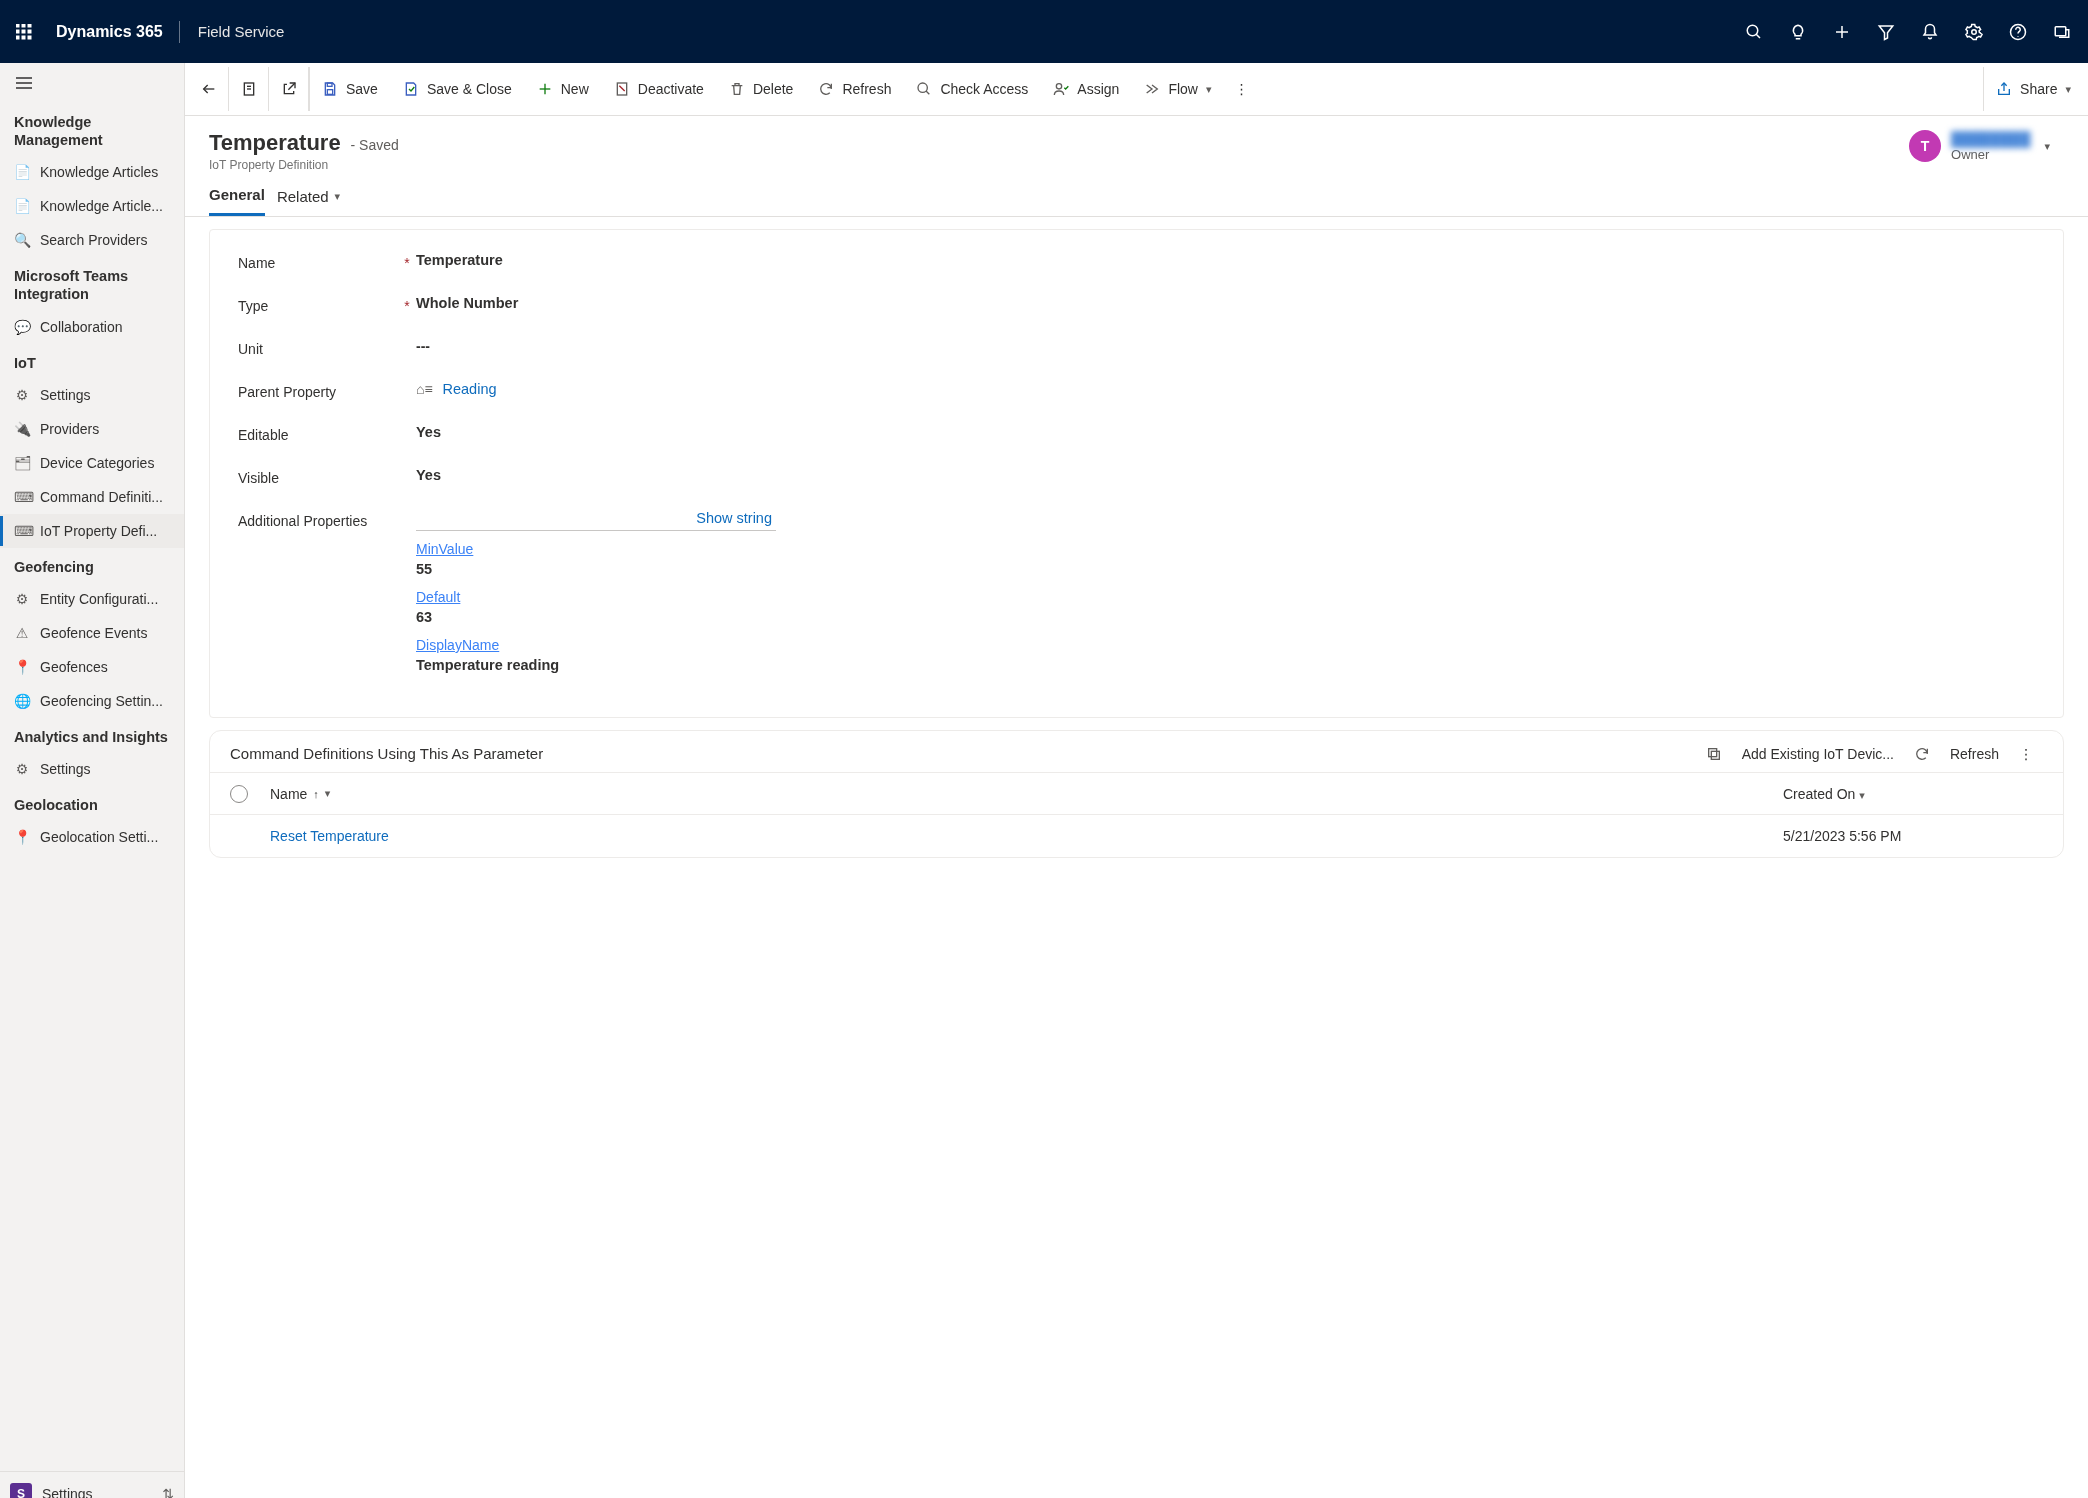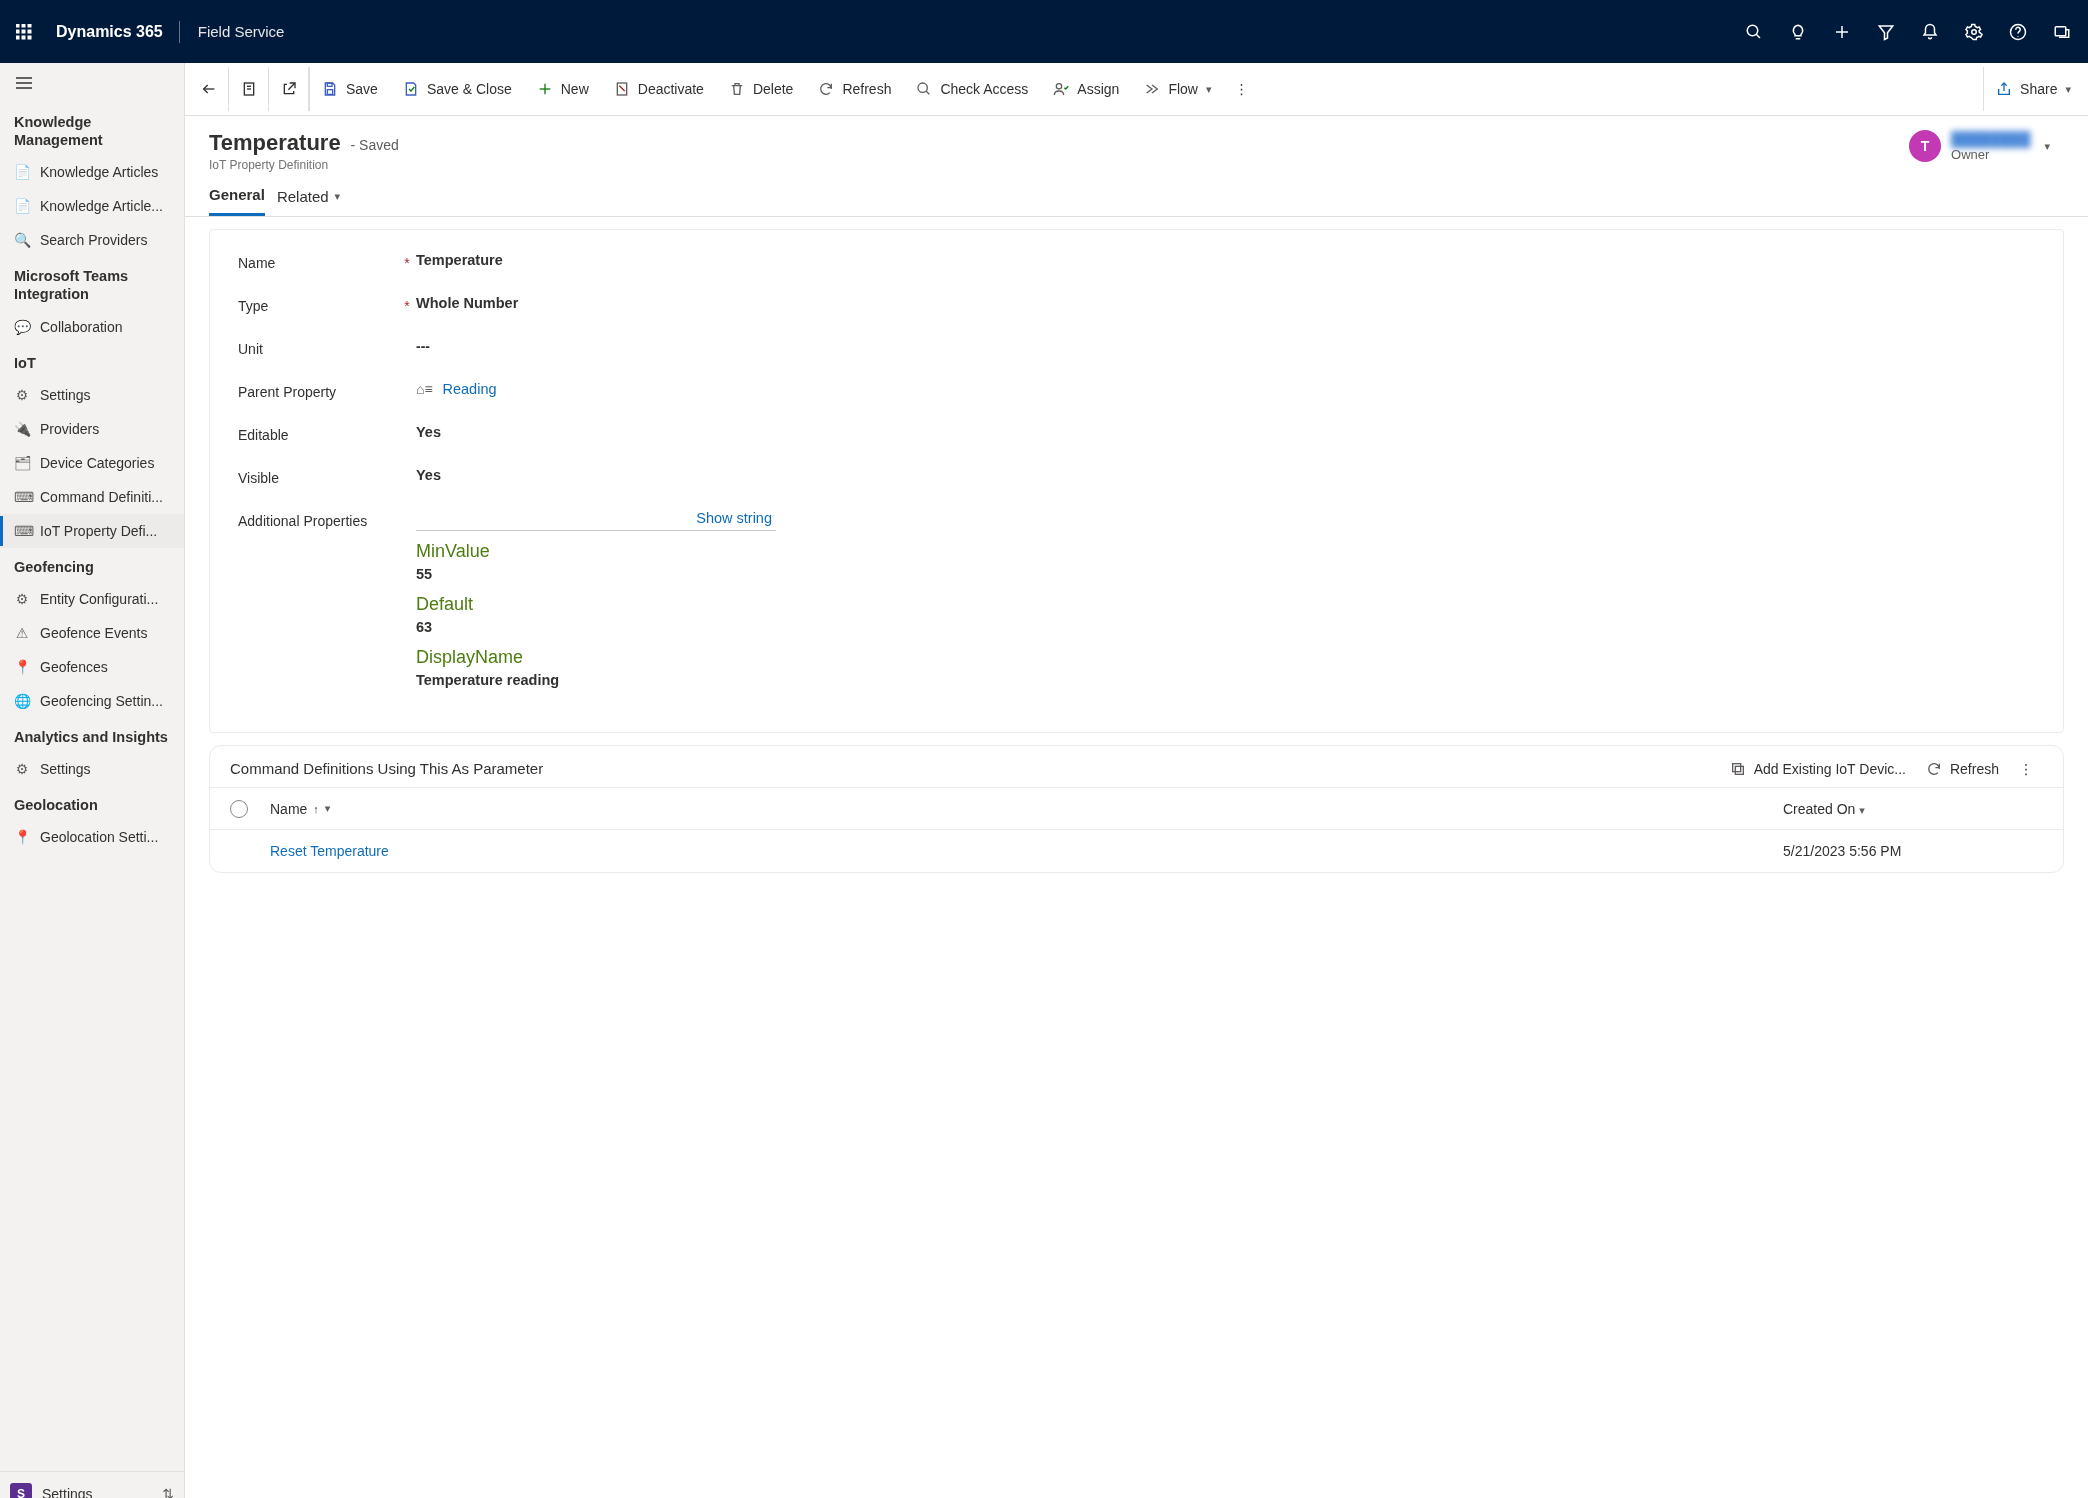--- a/index.html
+++ b/index.html
@@ -238,29 +238,29 @@
   .lookup-icon { display:inline-block; margin-right:6px; color:#605e5c; font-weight:400;}
   .addl-wrap { flex:1; max-width:360px;}
   .addl-bar {
     border-bottom:1px solid #c8c6c4;
     text-align:right;
     padding: 0 4px 4px;
   }
   .addl-bar a { color:#0f6cbd; cursor:pointer; font-size:14.5px;}
   .addl-list { padding-top:10px;}
   .addl-item { margin-bottom:12px;}
-  .addl-item .k { color:#4d7c0f; font-size:18px; margin-bottom:4px;}
+  .addl-item .k { color:#3b82f6; font-size:14px; margin-bottom:4px;text-decoration:underline;}
   .addl-item .v { font-weight:600; font-size:14.5px;}
   
   .subgrid-card { margin:12px 24px 30px; border:1px solid #edebe9; border-radius:12px; background:#fff; }
   .subgrid-head {
     display:flex; align-items:center; padding: 14px 20px 10px;
   }
   .subgrid-title { font-size:15px; font-weight:400; flex:1;}
-  .subgrid-cmd { display:flex; align-items:center; gap:8px; padding:0 10px; cursor:pointer;}
+  .subgrid-cmd { display:flex; align-items:center; gap:20px; padding:0 10px; cursor:pointer;}
   .subgrid-table { border-top:1px solid #edebe9;}
   .sg-row { display:flex; align-items:center; height:42px; padding:0 20px;}
   .sg-row.header { color:#323130; border-bottom:1px solid #edebe9;}
   .sg-check { width:40px;}
   .sg-check .circle { width:18px;height:18px;border:1px solid #8a8886;border-radius:50%;}
   .sg-name { flex:1; display:flex; align-items:center; gap:6px;}
   .sg-created { width:260px;}
   .sg-row .link { color:#0f6cbd; cursor:pointer;}
   .sort-arrow{font-size:11px;}
   .chev{font-size:11px;color:#605e5c;}

